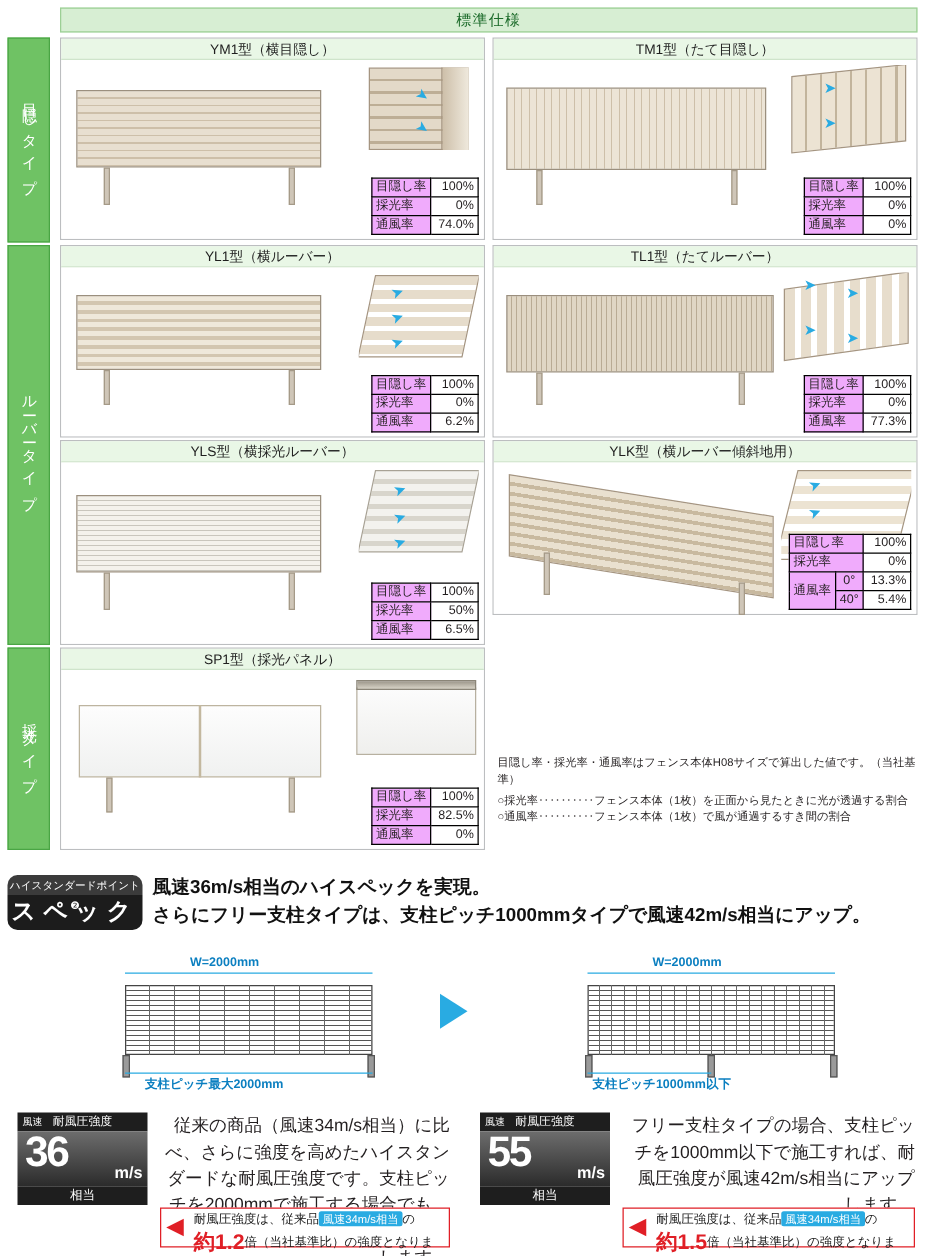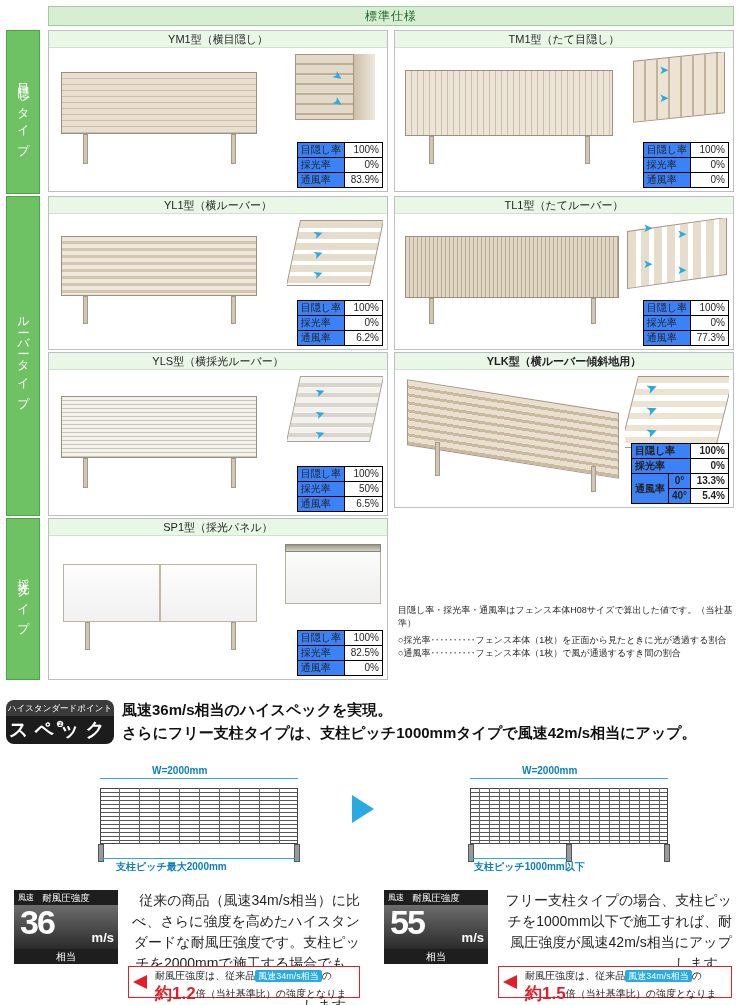--- a/index.html
+++ b/index.html
@@ -48,21 +48,21 @@
 
   
   .spectable {
     position:absolute; right:4px; bottom:3px;
     border-collapse:collapse; font-size:10px; background:#fff;
   }
   .spectable td {
     border:1px solid #000; padding:0 3px; height:14px; line-height:14px;
     white-space:nowrap;
   }
-  .spectable td.k { background:#3b82f6; text-align:left; }
+  .spectable td.k { background:#f0abfc; text-align:left; }
   .spectable td.v { text-align:right; min-width:38px; }
 
   
   .detail { position:absolute; right:4px; top:4px; width:96px; height:72px; overflow:hidden; }
 
   
   .frame { position:absolute; border:1px solid #9b8f7e; background:#fff; }
   .post  { position:absolute; background:#cfc6b8; border:1px solid #a59a88; }
 
   .horiz-slats {
@@ -215,21 +215,21 @@
           <tr>
         <td class="k">目隠し率</td>
         <td class="v">100%</td>
       </tr>
       <tr>
         <td class="k">採光率</td>
         <td class="v">0%</td>
       </tr>
       <tr>
         <td class="k">通風率</td>
-        <td class="v">83.9%</td>
+        <td class="v">74.0%</td>
       </tr>
     </tbody>
       </table>
   </div>
 </div>
 
 <div class="panel" style="left:394px; top:30px; width:340px; height:162px;">
   <div class="phead">TM1型（たて目隠し）</div>
   <div class="pbody">
     <div>
@@ -363,21 +363,21 @@
       </tr>
       <tr>
         <td class="k">通風率</td>
         <td class="v">6.5%</td>
       </tr>
     </tbody>
       </table>
   </div>
 </div>
 
-<div class="panel" style="left:394px; top:352px; width:340px; height:156px;font-weight:bold;">
+<div class="panel" style="left:394px; top:352px; width:340px; height:140px;">
   <div class="phead">YLK型（横ルーバー傾斜地用）</div>
   <div class="pbody">
     <div>
       <div style="position:absolute; left:12px; top:26px; width:212px; height:66px;
         background:repeating-linear-gradient(to bottom,#e9e0cf 0px,#e9e0cf 5px,#c8b99f 5px,#c8b99f 8px);
         border:1px solid #a59581; transform:skewY(9deg);"></div>
       <div class="post" style="left:40px; top:72px; width:5px; height:34px;"></div>
       <div class="post" style="left:196px; top:96px; width:5px; height:26px;"></div>
     </div>
     <div class="detail" style="width:104px; height:78px;">

